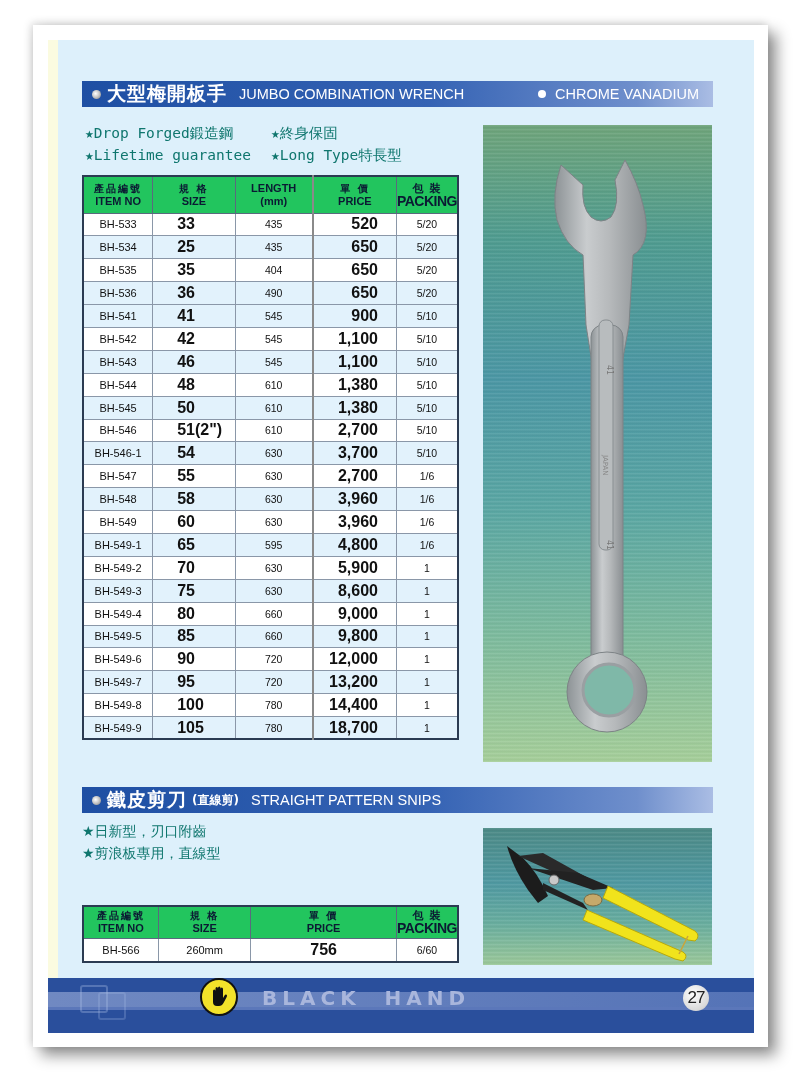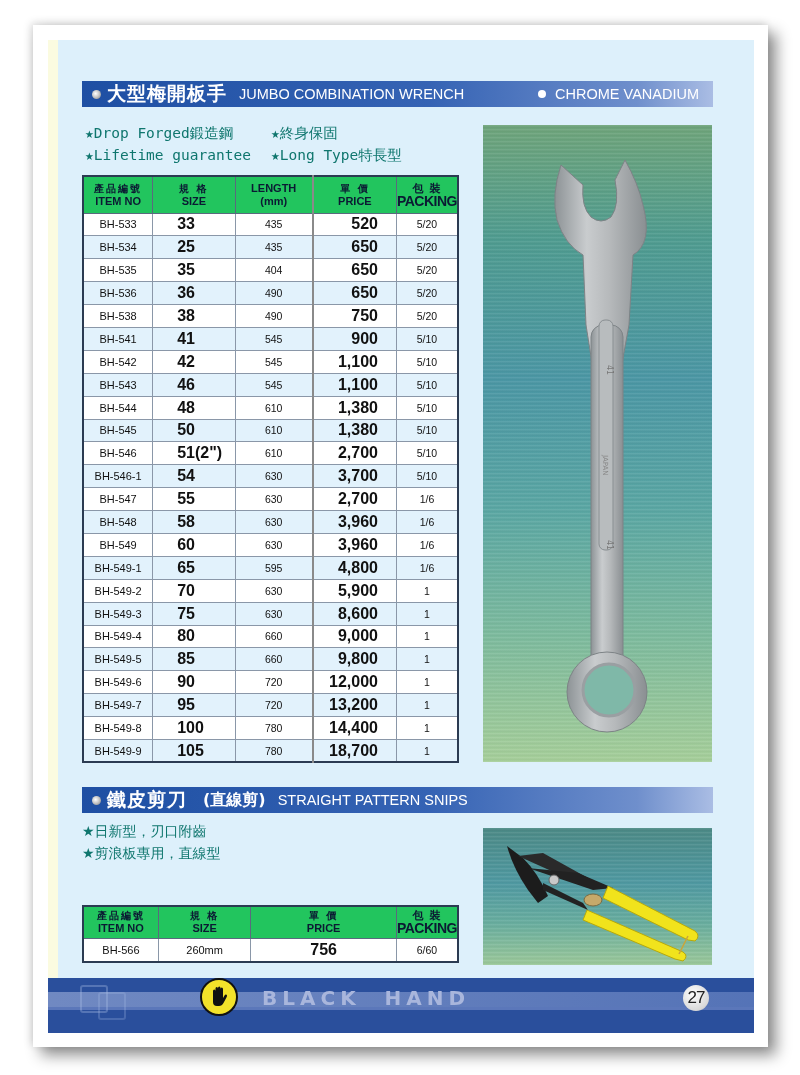--- a/index.html
+++ b/index.html
@@ -23,21 +23,21 @@
   .section-bar {
     position: absolute; height: 26px;
     background: linear-gradient(to right, #1e4fa3 0%, #3563b4 55%, #6f8fcc 88%, #aabde4 100%);
     display: flex; align-items: center; color: #fff;
   }
   .bar-dot {
     width: 9px; height: 9px; border-radius: 50%; margin-left: 10px; margin-right: 6px;
     background: radial-gradient(circle at 40% 40%, #ffffff 0%, #c9c9c9 45%, #7e7e7e 100%);
   }
   .bar-zh { font-family: "DejaVu Sans", sans-serif; font-weight: bold; font-size: 19px; letter-spacing: 1px; }
-  .bar-zh-small { font-family: "DejaVu Sans", sans-serif; font-weight: bold; font-size: 16px; margin-left: 16px; }
+  .bar-zh-small { font-family: "DejaVu Sans", sans-serif; font-weight: bold; font-size: 12px; margin-left: 5px; }
   .bar-en { font-size: 14.5px; margin-left: 12px; }
   .bar-right { position: absolute; right: 14px; font-size: 14.5px; display: flex; align-items: center; }
   .bar-right .wdot { width: 8px; height: 8px; border-radius: 50%; background: #fff; margin-right: 9px; }
 
   .features {
     position: absolute; font-family: "DejaVu Sans Mono", monospace; font-size: 14.5px;
     color: #0f766e; line-height: 22px;
   }
   .features .row { display: flex; }
   .features .c1 { width: 186px; }
@@ -181,27 +181,20 @@
         <td class="size">35</td>
         <td class="len col-div">404</td>
         <td class="price">650</td>
         <td class="pack">5/20</td>
       </tr>
       <tr class="alt">
         <td class="item">BH-536</td>
         <td class="size">36</td>
         <td class="len col-div">490</td>
         <td class="price">650</td>
-        <td class="pack">5/20</td>
-      </tr>
-      <tr>
-        <td class="item">BH-538</td>
-        <td class="size">38</td>
-        <td class="len col-div">490</td>
-        <td class="price">750</td>
         <td class="pack">5/20</td>
       </tr>
       <tr class="alt">
         <td class="item">BH-541</td>
         <td class="size">41</td>
         <td class="len col-div">545</td>
         <td class="price">900</td>
         <td class="pack">5/10</td>
       </tr>
       <tr>

